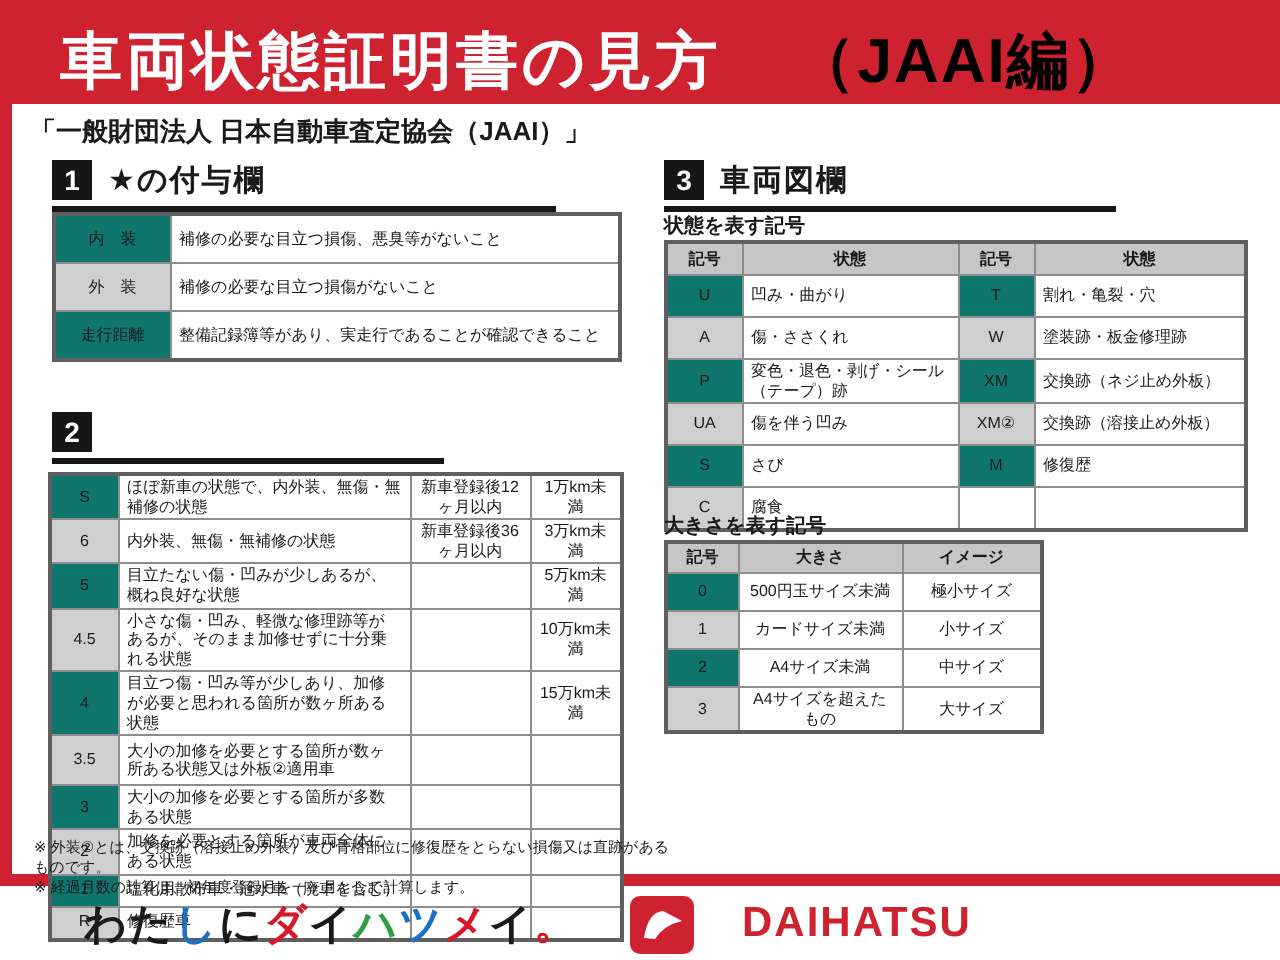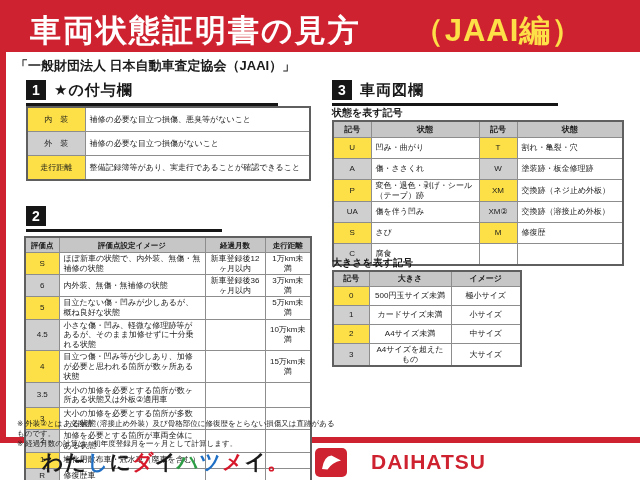--- a/index.html
+++ b/index.html
@@ -8,40 +8,40 @@
     font-family:"Liberation Sans","DejaVu Sans",sans-serif;color:#1a1a1a;
     overflow:hidden;
   }
   
   .banner{
     position:absolute;top:0;left:0;width:640px;height:52px;
     background:#cf2230;display:flex;align-items:flex-end;
     padding-left:30px;box-sizing:border-box;
   }
   .banner .title{font-size:31px;font-weight:bold;color:#fff;letter-spacing:2px;}
-  .banner .edition{font-size:31px;font-weight:bold;color:#fde047;margin-left:52px;letter-spacing:1px;}
+  .banner .edition{font-size:31px;font-weight:bold;color:#000000;margin-left:36px;letter-spacing:1px;}
   .left-bar{position:absolute;top:52px;left:0;width:6px;height:391px;background:#cf2230;}
   .bottom-bar{position:absolute;top:437px;left:0;width:640px;height:6px;background:#cf2230;}
   .subtitle{position:absolute;top:57px;left:15px;font-size:13px;font-weight:bold;}
   
   .sec{position:absolute;display:flex;align-items:flex-end;gap:8px;
        border-bottom:3px solid #161616;padding-bottom:3px;box-sizing:border-box;}
   .sec .num{background:#161616;color:#fff;min-width:20px;height:20px;display:flex;
        align-items:center;justify-content:center;font-weight:bold;font-size:14px;}
   .sec .ttl{font-weight:bold;font-size:15px;letter-spacing:1px;white-space:nowrap;}
   .sublabel{position:absolute;font-size:10px;font-weight:bold;}
   
   table.t{border-collapse:collapse;table-layout:fixed;position:absolute;
           border:2px solid #5f5f5f;background:#fff;}
   table.t td{border:1px solid #8d8d8d;padding:1px 4px;overflow:hidden;
              font-size:8px;line-height:1.2;vertical-align:middle;}
   .hd{background:#c6c6c6;text-align:center;font-weight:bold;}
   .ctr{text-align:center;}
   .ga{background:#cfcfcf;}   
-  .gb{background:#fde047;margin-left:32px;}   
+  .gb{background:#0f766e;margin-left:32px;}   
   .t1 td{height:21px;font-size:9px;}
   .t2 td{font-size:7px;padding:1px 3px;}
   .t2 tr.rs td{height:13px;}
   .t2 tr.rd td{height:22px;}
   .t2 tr.rh td{height:12px;font-size:7.5px;}
   .t3 td{height:18px;}
   .t3 tr.rh td{height:13px;}
   .t4 td{height:16px;text-align:center;}
   .t4 tr.rh td{height:12px;}
   
@@ -93,26 +93,20 @@
   <span class="num">2</span>
 </div>
 <table class="t t2" style="left:24px;top:236px;width:288px;">
   <colgroup>
       <col style="width:34px">
       <col style="width:146px">
       <col style="width:60px">
       <col>
     </colgroup>
   <tbody>
-      <tr class="rh">
-    <td class="hd">評価点</td>
-    <td class="hd">評価点設定イメージ</td>
-    <td class="hd">経過月数</td>
-    <td class="hd">走行距離</td>
-  </tr>
   <tr class="rs">
     <td class="ctr gb">S</td>
     <td>ほぼ新車の状態で、内外装、無傷・無補修の状態</td>
     <td class="ctr">新車登録後12ヶ月以内</td>
     <td class="ctr">1万km未満</td>
   </tr>
   <tr class="rs">
     <td class="ctr ga">6</td>
     <td>内外装、無傷・無補修の状態</td>
     <td class="ctr">新車登録後36ヶ月以内</td>

